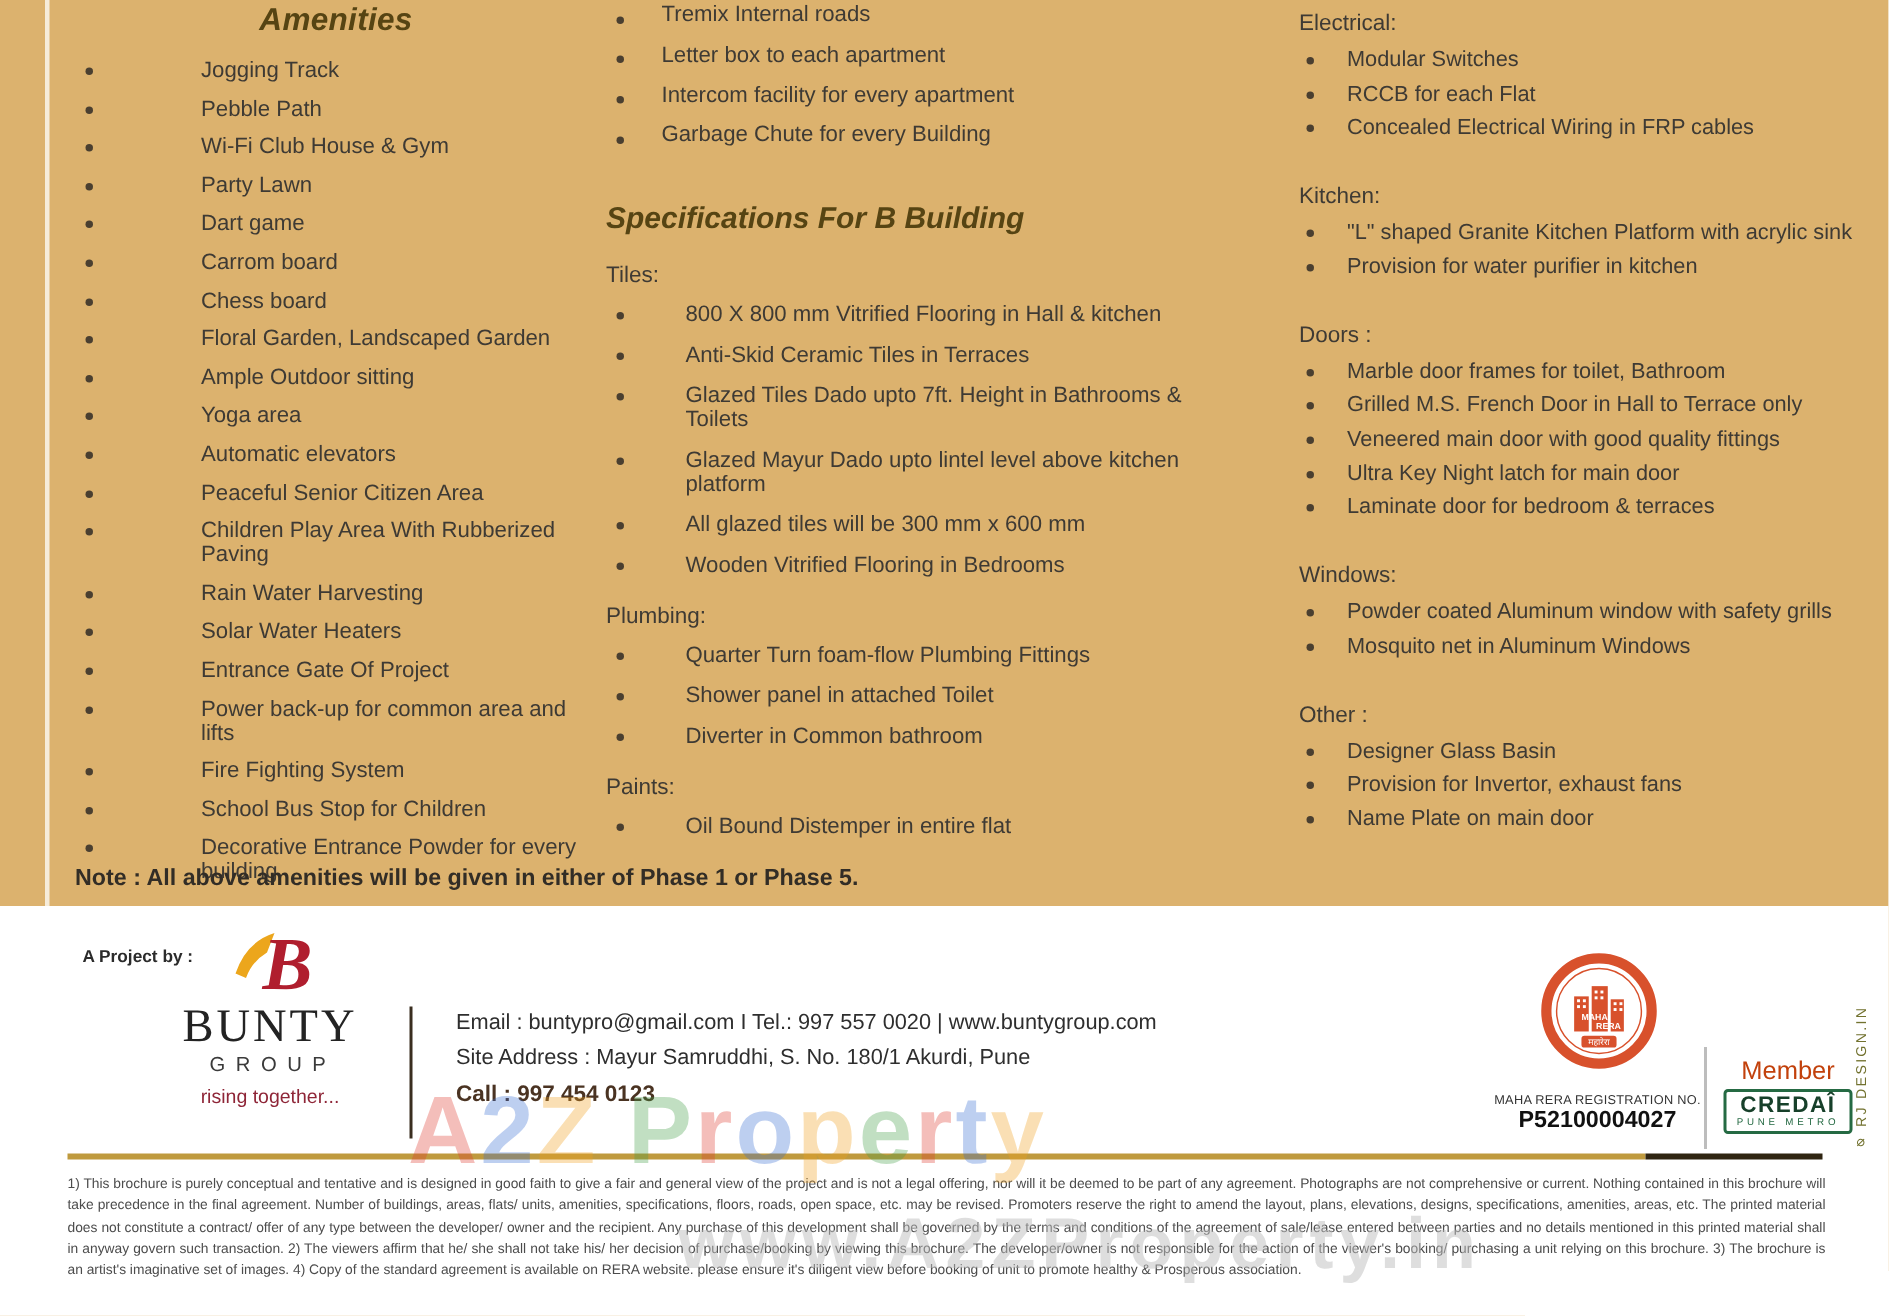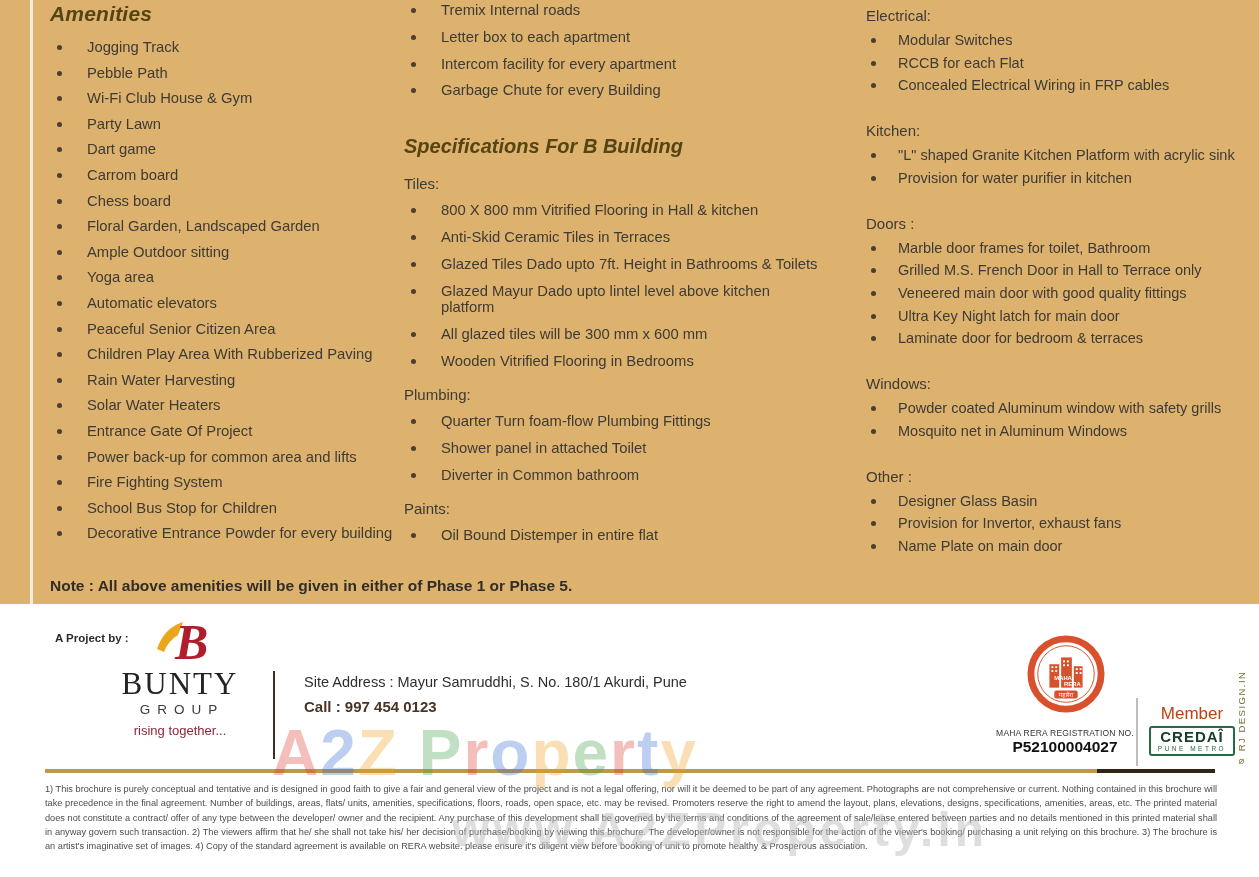--- a/index.html
+++ b/index.html
@@ -11,31 +11,31 @@
   .tan { position:absolute; left:0; top:0; width:1259px; height:604px; background:#dcb26e; }
   .fold-line { position:absolute; left:30px; top:0; width:3px; height:604px;
                background:rgba(255,255,255,.75); }
 
   .col { position:absolute; top:0; }
   .col1 { left:50px;  width:348px; padding-top:2px; }
   .col2 { left:404px; width:420px; padding-top:2px; }
   .col3 { left:866px; width:392px; padding-top:7px; }
 
   h1.sec-title { font-size:21px; font-weight:bold; font-style:italic;
-                 color:#564413; letter-spacing:.2px; margin:0 0 13px 0; }
+                 color:#564413; letter-spacing:.2px; margin:0 0 13px 0;text-align:center; }
   h2.spec-title { font-size:20px; font-weight:bold; font-style:italic;
                   color:#564413; margin:37px 0 0 0; }
 
   ul.list { list-style:none; }
   ul.list li { display:flex; align-items:flex-start; color:#3e3a34; font-size:14.8px; }
   ul.list .dot { flex:none; width:5px; height:5px; border-radius:50%;
                  background:#4a3f30; margin:6px 25px 0 7px; }
-  ul.amen li   { margin-bottom:9.6px;  }
-  ul.midtop li { margin-bottom:10.8px; }
-  ul.mid li    { margin-bottom:11px;   }
+  ul.amen li   { margin-bottom:9.6px;gap:47px;  }
+  ul.midtop li { margin-bottom:10.8px;align-items:center; }
+  ul.mid li    { margin-bottom:11px;gap:16px;   }
   ul.rgt li    { margin-bottom:6.6px; font-size:14.5px; }
   ul.rgt .dot  { margin:6px 22px 0 5px; }
 
   .sec-label { font-size:15px; color:#3e3a34; }
   .col2 .sec-label { margin:17px 0 10px 0; }
   .col3 .sec-label { margin:29px 0 8px 0; }
   .col3 .sec0 .sec-label { margin-top:0; }
 
   .note-bar { position:absolute; left:50px; top:577px; font-size:15.5px;
               font-weight:bold; color:#322d26; }
@@ -357,20 +357,21 @@
       <text x="26" y="44" font-family="Liberation Serif, serif" font-style="italic" font-weight="bold" font-size="50" fill="#b01e2e">B</text>
     </svg>
     <div class="logo-bunty">BUNTY</div>
     <div class="logo-group">GROUP</div>
     <div class="logo-tag">rising together...</div>
   </div>
 
   <div class="vdiv1"></div>
 
   <div class="contact">
+    <div>Email : buntypro@gmail.com  I  Tel.: 997 557 0020  |  www.buntygroup.com</div>
     <div>Site Address : Mayur Samruddhi, S. No. 180/1 Akurdi, Pune</div>
     <div class="call">Call : 997 454 0123</div>
   </div>
 
   <svg class="rera-seal" width="78" height="78" viewBox="0 0 80 80">
     <circle cx="40" cy="40" r="36" fill="#ffffff" stroke="#d8512c" stroke-width="7"></circle>
     <circle cx="40" cy="40" r="29" fill="#ffffff" stroke="#d8512c" stroke-width="1"></circle>
     <rect x="23" y="30" width="10" height="24" fill="#d8512c"></rect>
     <rect x="35" y="23" width="11" height="31" fill="#d8512c"></rect>
     <rect x="48" y="32" width="9" height="22" fill="#d8512c"></rect>

